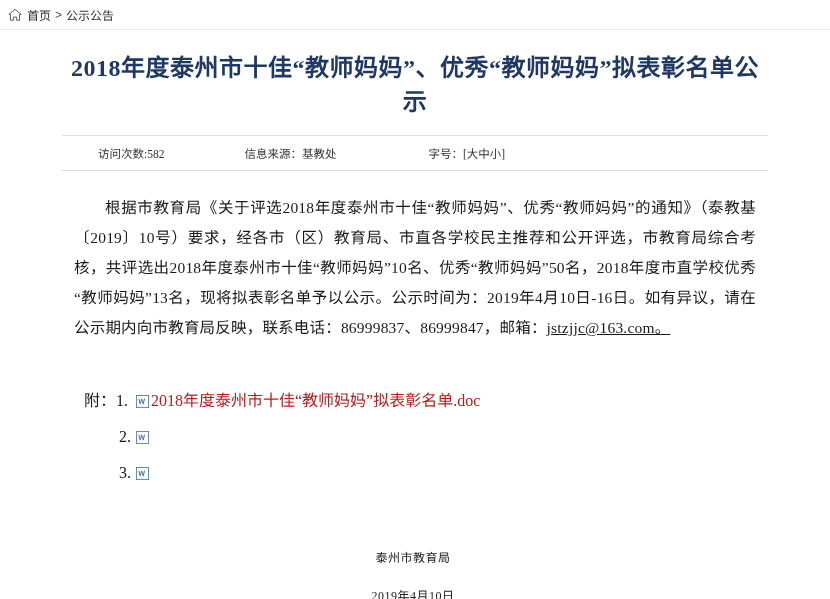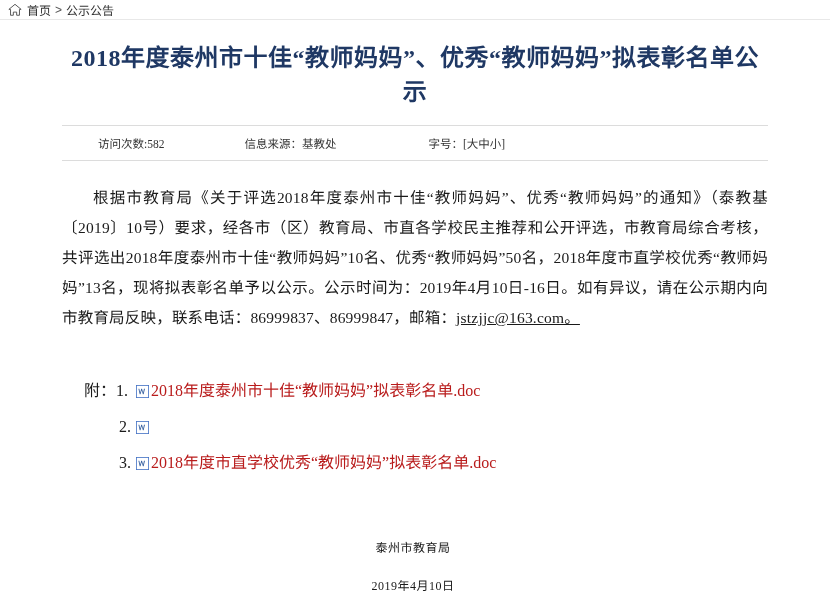--- a/index.html
+++ b/index.html
@@ -10,21 +10,21 @@
   body {
     width: 830px;
     height: 599px;
     overflow: hidden;
     font-family: "Liberation Sans", sans-serif;
     color: #1a1a1a;
   }
 
   
   .breadcrumb-bar {
-    height: 20px;
+    height: 30px;
     display: flex;
     align-items: center;
     padding: 0 0 0 8px;
     font-size: 12px;
     color: #333;
     border-bottom: 1px solid #e8e8e8;
     box-sizing: border-box;
   }
   .home-icon {
     width: 14px;
@@ -89,21 +89,21 @@
   .article {
     font-family: "Liberation Serif", serif;
     font-size: 15.5px;
     line-height: 30px;
     color: #1a1a1a;
     margin-top: 22px;
     text-align: justify;
     letter-spacing: 0.2px;
   }
   .article p {
-    margin: 0;
+    margin: 12px;
     text-indent: 2em;
   }
   .mail-link {
     color: #1a1a1a;
     text-decoration: underline;
     cursor: pointer;
   }
 
   
   .attachments {
@@ -204,21 +204,20 @@
         <path d="M3 4.5l1.6 7h0.9l1.5-5 1.5 5h0.9l1.6-7h-1.2l-1 5-1.4-5h-0.9l-1.4 5-1-5z" fill="#2b579a"></path>
       </svg>
     </div>
 
     <div class="attach-row">
       <span class="num">3.</span>
       <svg class="doc-icon" viewBox="0 0 16 16" aria-hidden="true">
         <rect x="0.5" y="0.5" width="15" height="15" fill="#ffffff" stroke="#4472c4" stroke-width="1"></rect>
         <path d="M3 4.5l1.6 7h0.9l1.5-5 1.5 5h0.9l1.6-7h-1.2l-1 5-1.4-5h-0.9l-1.4 5-1-5z" fill="#2b579a"></path>
       </svg>
-      <a class="attach-link" href="#">2018年度市直学校优秀“教师妈妈”拟表彰名单.doc</a>
     </div>
 
   </div>
 
   <div class="signature">
     <div>泰州市教育局</div>
     <div>2019年4月10日</div>
   </div>
 
 </div>

